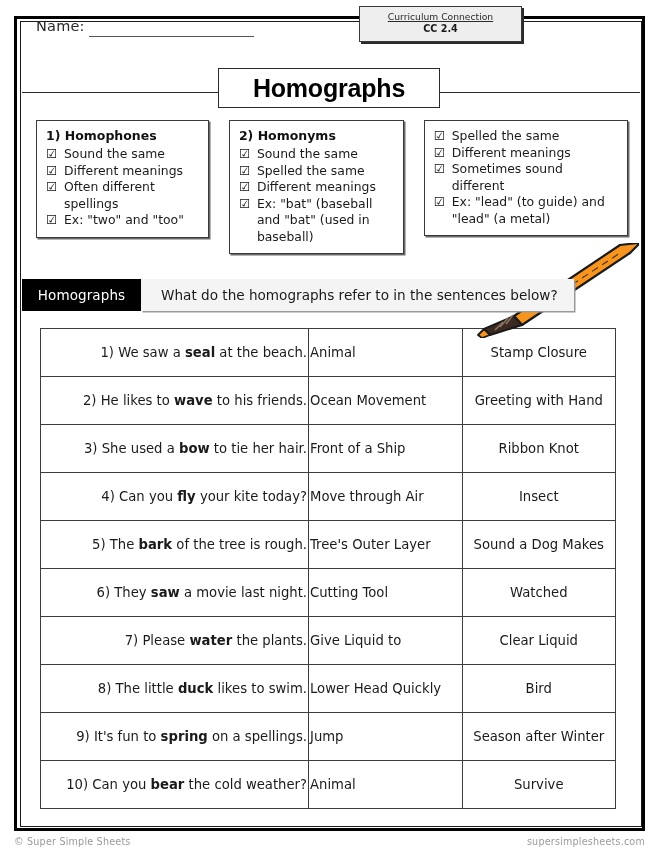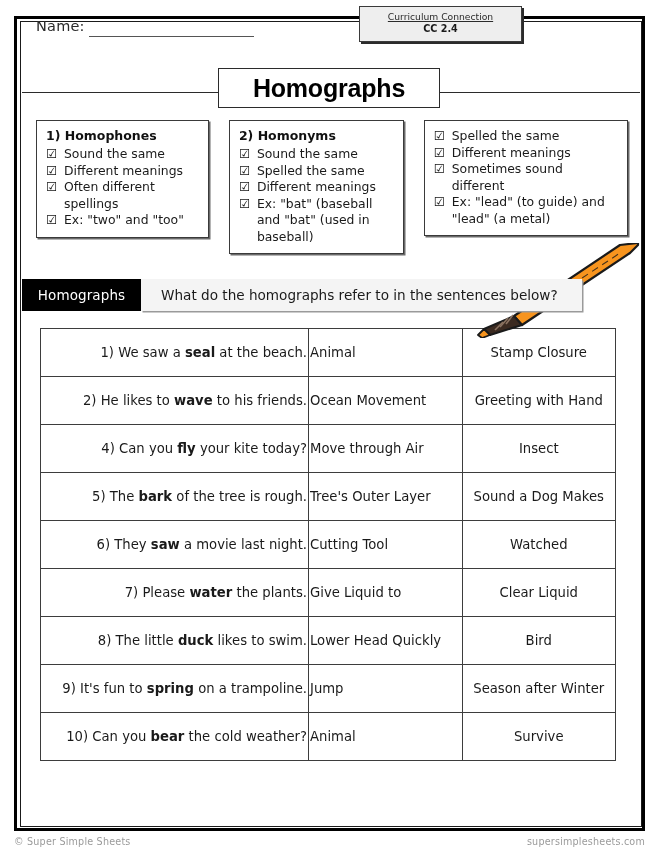--- a/index.html
+++ b/index.html
@@ -177,21 +177,21 @@
     width: 119px;
     display: flex;
     align-items: center;
     justify-content: center;
     letter-spacing: .1px;
   }
   .instr-text {
     background: #f4f4f4;
     color: #1a1a1a;
     font-size: 13.6px;
-    padding: 0 24px 0 20px;
+    padding: 0 16px 0 20px;
     display: flex;
     align-items: center;
     box-shadow: 1.5px 1.5px 0 #9a9a9a;
   }
 
   
   .tbl {
     position: absolute;
     left: 40px; top: 328px;
     width: 575px;
@@ -349,20 +349,28 @@
       <tr>
         <td class="c-sentence">
           <span>2)</span>
           <span>He likes to </span><b>wave</b><span> to his friends.</span>
         </td>
         <td class="c-opt">Ocean Movement</td>
         <td class="c-opt2">Greeting with Hand</td>
       </tr>
       <tr>
         <td class="c-sentence">
+          <span>3)</span>
+          <span>She used a </span><b>bow</b><span> to tie her hair.</span>
+        </td>
+        <td class="c-opt">Front of a Ship</td>
+        <td class="c-opt2">Ribbon Knot</td>
+      </tr>
+      <tr>
+        <td class="c-sentence">
           <span>4)</span>
           <span>Can you </span><b>fly</b><span> your kite today?</span>
         </td>
         <td class="c-opt">Move through Air</td>
         <td class="c-opt2">Insect</td>
       </tr>
       <tr>
         <td class="c-sentence">
           <span>5)</span>
           <span>The </span><b>bark</b><span> of the tree is rough.</span>
@@ -390,21 +398,21 @@
         <td class="c-sentence">
           <span>8)</span>
           <span>The little </span><b>duck</b><span> likes to swim.</span>
         </td>
         <td class="c-opt">Lower Head Quickly</td>
         <td class="c-opt2">Bird</td>
       </tr>
       <tr>
         <td class="c-sentence">
           <span>9)</span>
-          <span>It's fun to </span><b>spring</b><span> on a trampoline.</span>
+          <span>It's fun to </span><b>spring</b><span> on a spellings.</span>
         </td>
         <td class="c-opt">Jump</td>
         <td class="c-opt2">Season after Winter</td>
       </tr>
       <tr>
         <td class="c-sentence">
           <span>10)</span>
           <span>Can you </span><b>bear</b><span> the cold weather?</span>
         </td>
         <td class="c-opt">Animal</td>

